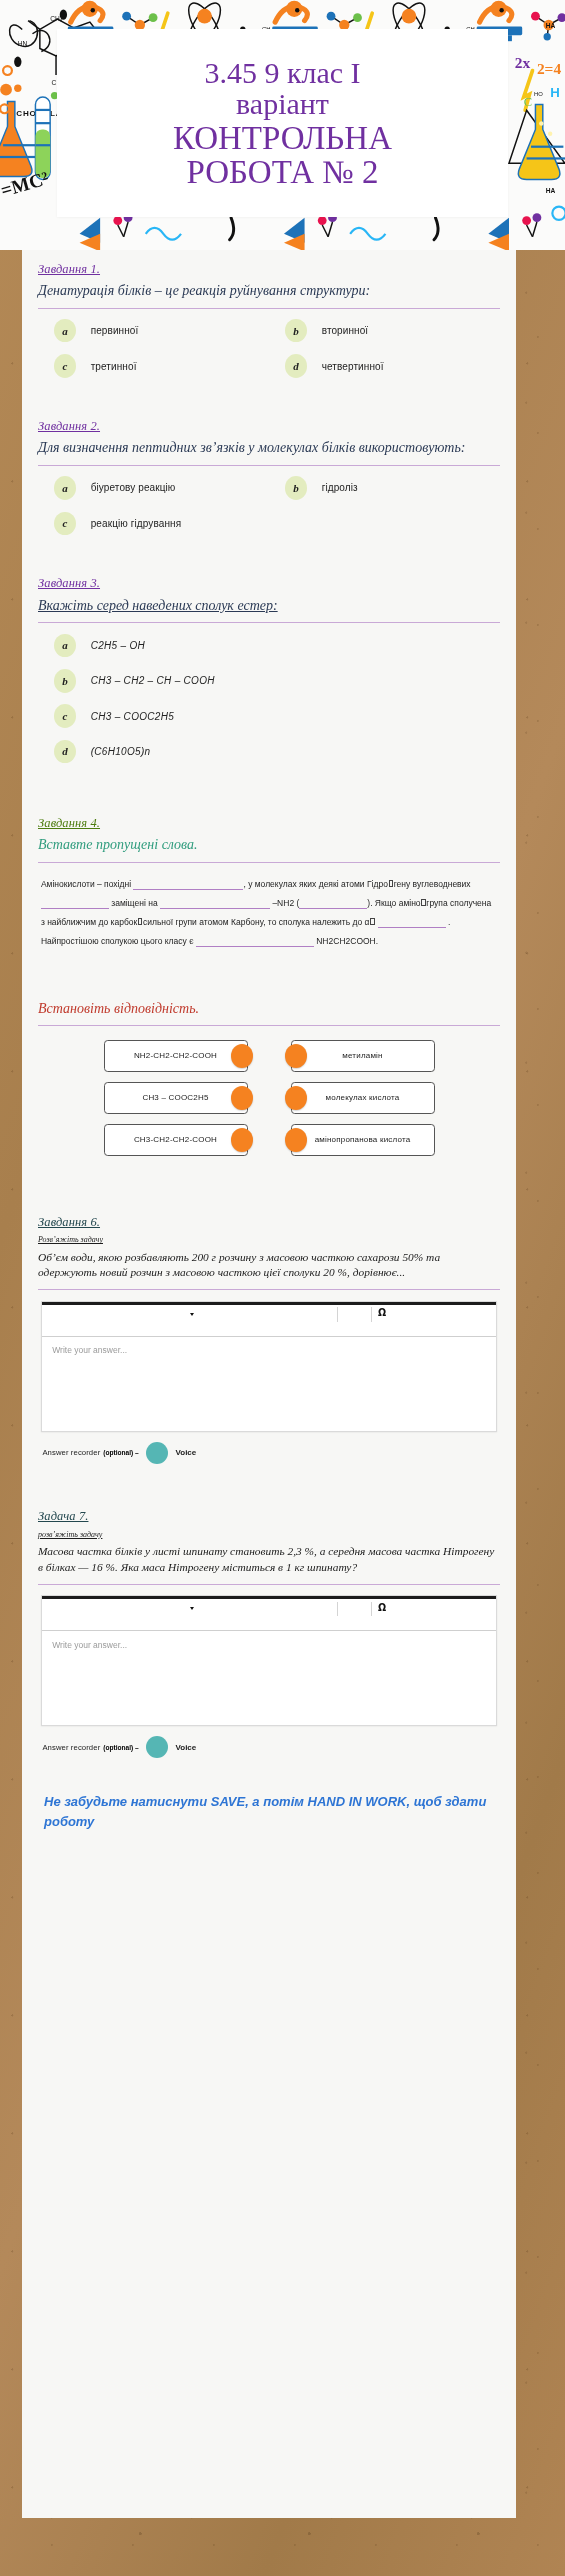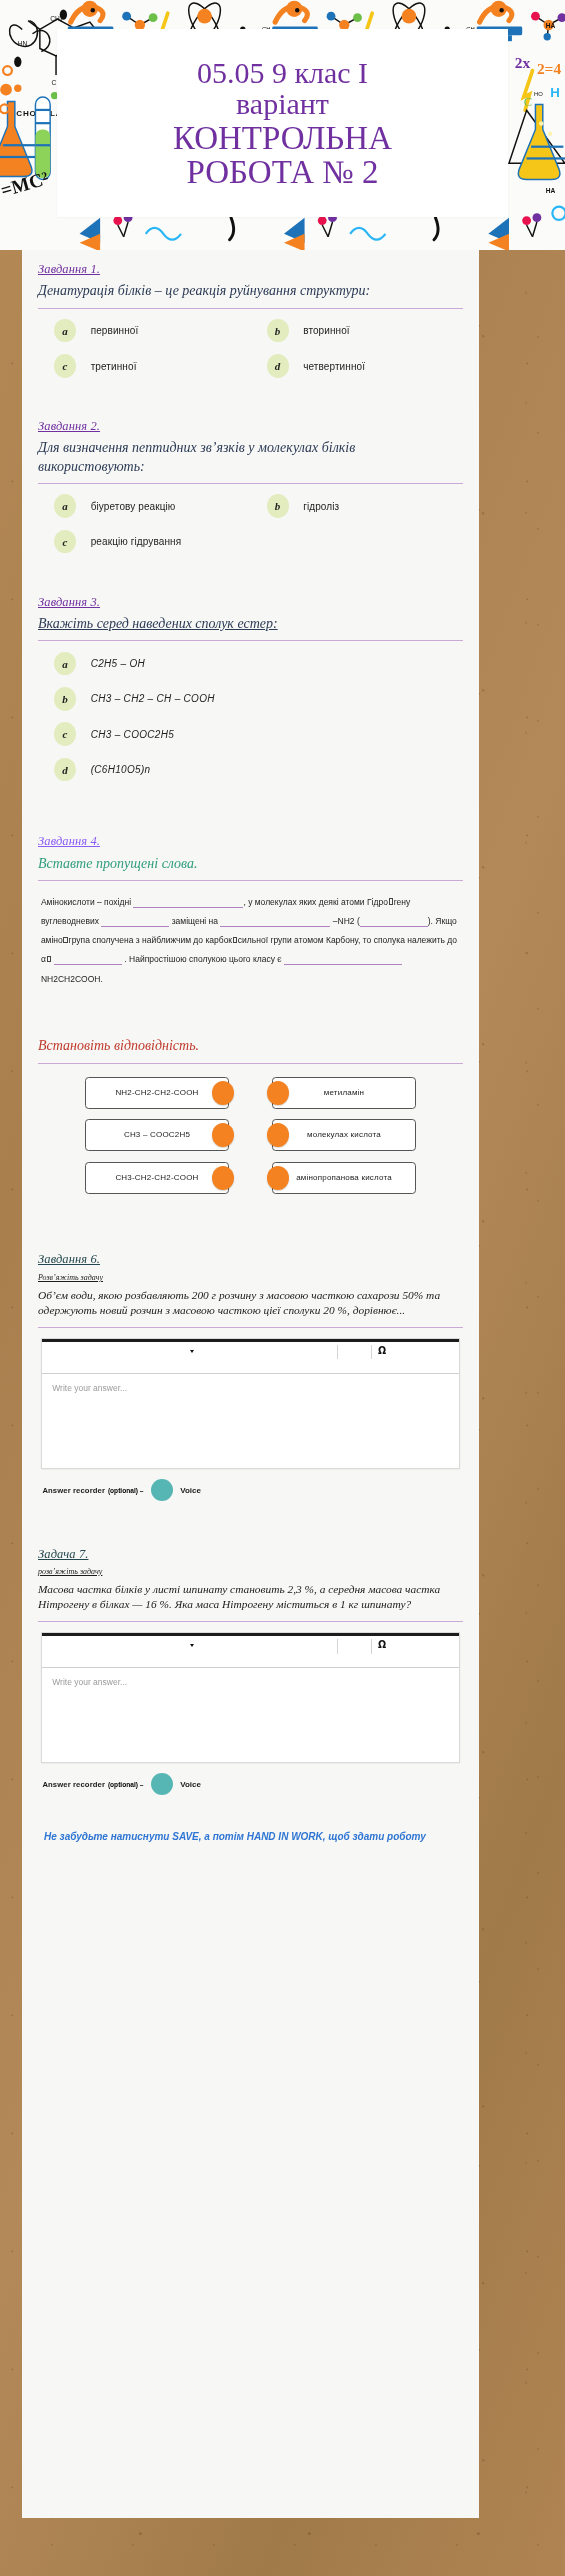--- a/index.html
+++ b/index.html
@@ -51,21 +51,21 @@
   }
   .hero-l1 { font-size: 30px; }
   .hero-l2 { font-size: 30px; }
   .hero-l3 { font-size: 33px; margin-top: 1.5px; }
   .hero-l4 { font-size: 33px; }
 
   
   .sheet {
     position: relative;
     margin: 0 20px 0 22px;
-    width: 457px;
+    width: 494px;
     background: #f7f7f5;
     padding: 0 0 19px 0;
     min-height: 2268px;
   }
 
   .q-block { padding: 11.8px 16px 4.4px 16px; }
 
   .q-label {
     font-family: "Liberation Serif", serif;
     font-style: italic;
@@ -221,41 +221,41 @@
     padding: 8.8px 10.3px;
     font-size: 8.5px;
     color: #9b9b9b;
   }
   .recorder {
     display: flex; align-items: center;
     padding: 10.3px 4.4px 4.4px 4.4px;
   }
   .rec-label {
     font-size: 7.7px;
-    font-weight: bold;
+    font-weight: normal;
     color: #1b1b1b;
     letter-spacing: 0.1px;
   }
   .rec-opt { font-size: 6.6px; font-weight: bold; }
   .rec-dot {
     width: 22px; height: 22px;
     border-radius: 50%;
     background: #55b6b4;
     margin: 0 7.4px;
     flex: 0 0 auto;
   }
   .rec-voice { font-size: 8px; font-weight: bold; color: #1b1b1b; }
 
   
   .footer-note {
     padding: 25px 22px 14.7px 22px;
     font-family: "Liberation Sans", sans-serif;
     font-style: italic;
     font-weight: bold;
-    font-size: 10px;
+    font-size: 13px;
     line-height: 1.55;
     color: #2e75d4;
   }
 
   .spacer-lg { height: 25px; }
   .spacer-md { height: 13.3px; }
 
   svg { display: block; }
 </style>
 </head>
@@ -418,21 +418,21 @@
     <text x="742" y="262" font-size="9" font-weight="bold" font-family="Liberation Sans" fill="#111">HA</text>
     <circle cx="760" cy="290" r="9" fill="none" stroke="#29b6f6" stroke-width="3"></circle>
 
     <ellipse cx="330" cy="42" rx="4" ry="6" fill="#111"></ellipse>
     <text x="356" y="42" font-size="8" font-family="Liberation Sans" fill="#111">CH₃</text>
     <ellipse cx="608" cy="42" rx="4" ry="6" fill="#111"></ellipse>
     <text x="634" y="42" font-size="8" font-family="Liberation Sans" fill="#111">CH₃</text>
   </svg>
 
   <div class="hero-card">
-    <div class="hero-line hero-l1">05.05 9 клас I</div>
+    <div class="hero-line hero-l1">3.45 9 клас I</div>
     <div class="hero-line hero-l2">варіант</div>
     <div class="hero-line hero-l3">КОНТРОЛЬНА</div>
     <div class="hero-line hero-l4">РОБОТА № 2</div>
   </div>
 </div>
 
 <div class="sheet">
 
   <div class="q-block">
     <div class="q-label" style="color:#7030a0">Завдання 1.</div>
@@ -502,21 +502,21 @@
       <div class="opt">
         <div class="opt-bullet">d</div>
         <div class="opt-text mono">(C6H10O5)n</div>
       </div>
     </div>
   </div>
 
   <div class="spacer-lg"></div>
 
   <div class="q-block">
-    <div class="q-label" style="color:#8b5cf6">Завдання 4.</div>
+    <div class="q-label" style="color:#4d7c0f">Завдання 4.</div>
     <div class="q-prompt" style="color:#2f9c7d">Вставте пропущені слова.</div>
     <div class="q-rule"></div>
     <div class="fill-body">
       <span>Амінокислоти – похідні</span>
       <span class="blank b-lg"></span><span>, у молекулах яких деякі атоми Гідро</span><span class="boxglyph"></span><span>гену вуглеводневих</span>
       <span class="blank b-md"></span>
       <span>заміщені на</span>
       <span class="blank b-lg"></span>
       <span>–NH2 (</span><span class="blank b-md"></span><span>). Якщо аміно</span><span class="boxglyph"></span><span>група сполучена з найближчим до карбок</span><span class="boxglyph"></span><span>сильної групи атомом Карбону, то сполука належить до α</span><span class="boxglyph"></span>
       <span class="blank b-md"></span>

